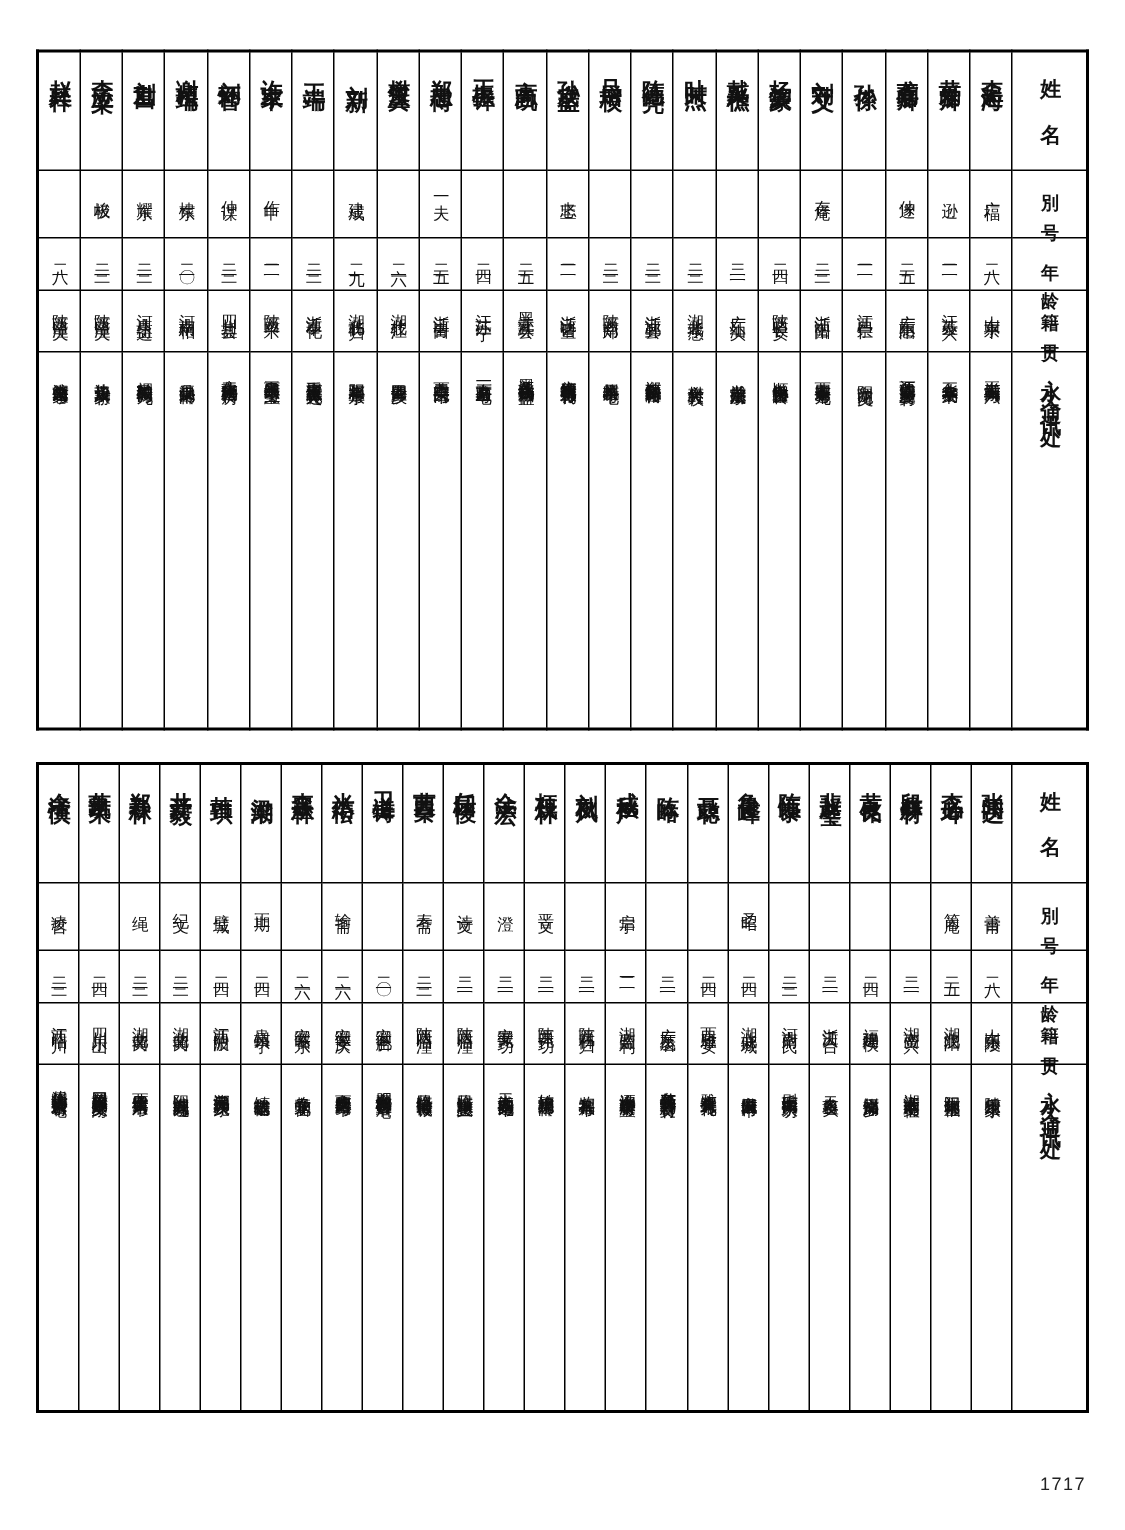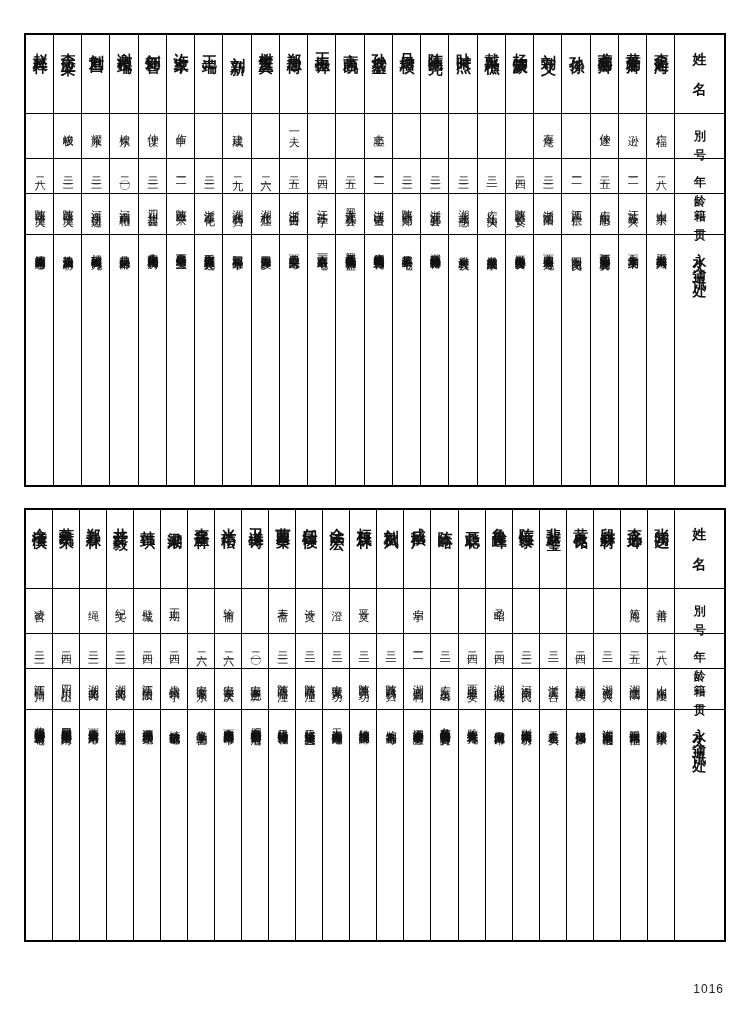--- a/index.html
+++ b/index.html
@@ -406,14 +406,14 @@
           <td><span class="v vaddr">天台苍多坦头</span></td>
           <td><span class="v vaddr">福州义序乡浦口</span></td>
           <td><span class="v vaddr">湖南资江市助文书社</span></td>
           <td><span class="v vaddr">汉阳蔡甸常福堡</span></td>
           <td><span class="v vaddr">乐陵定柯李家</span></td>
           <td class="labelcell"><span class="v vhead">永久通讯处</span></td>
         </tr>
       </tbody>
   </table>
 
-  <div class="pageno">1016</div>
+  <div class="pageno">1717</div>
 </div>
 
 </body></html>

